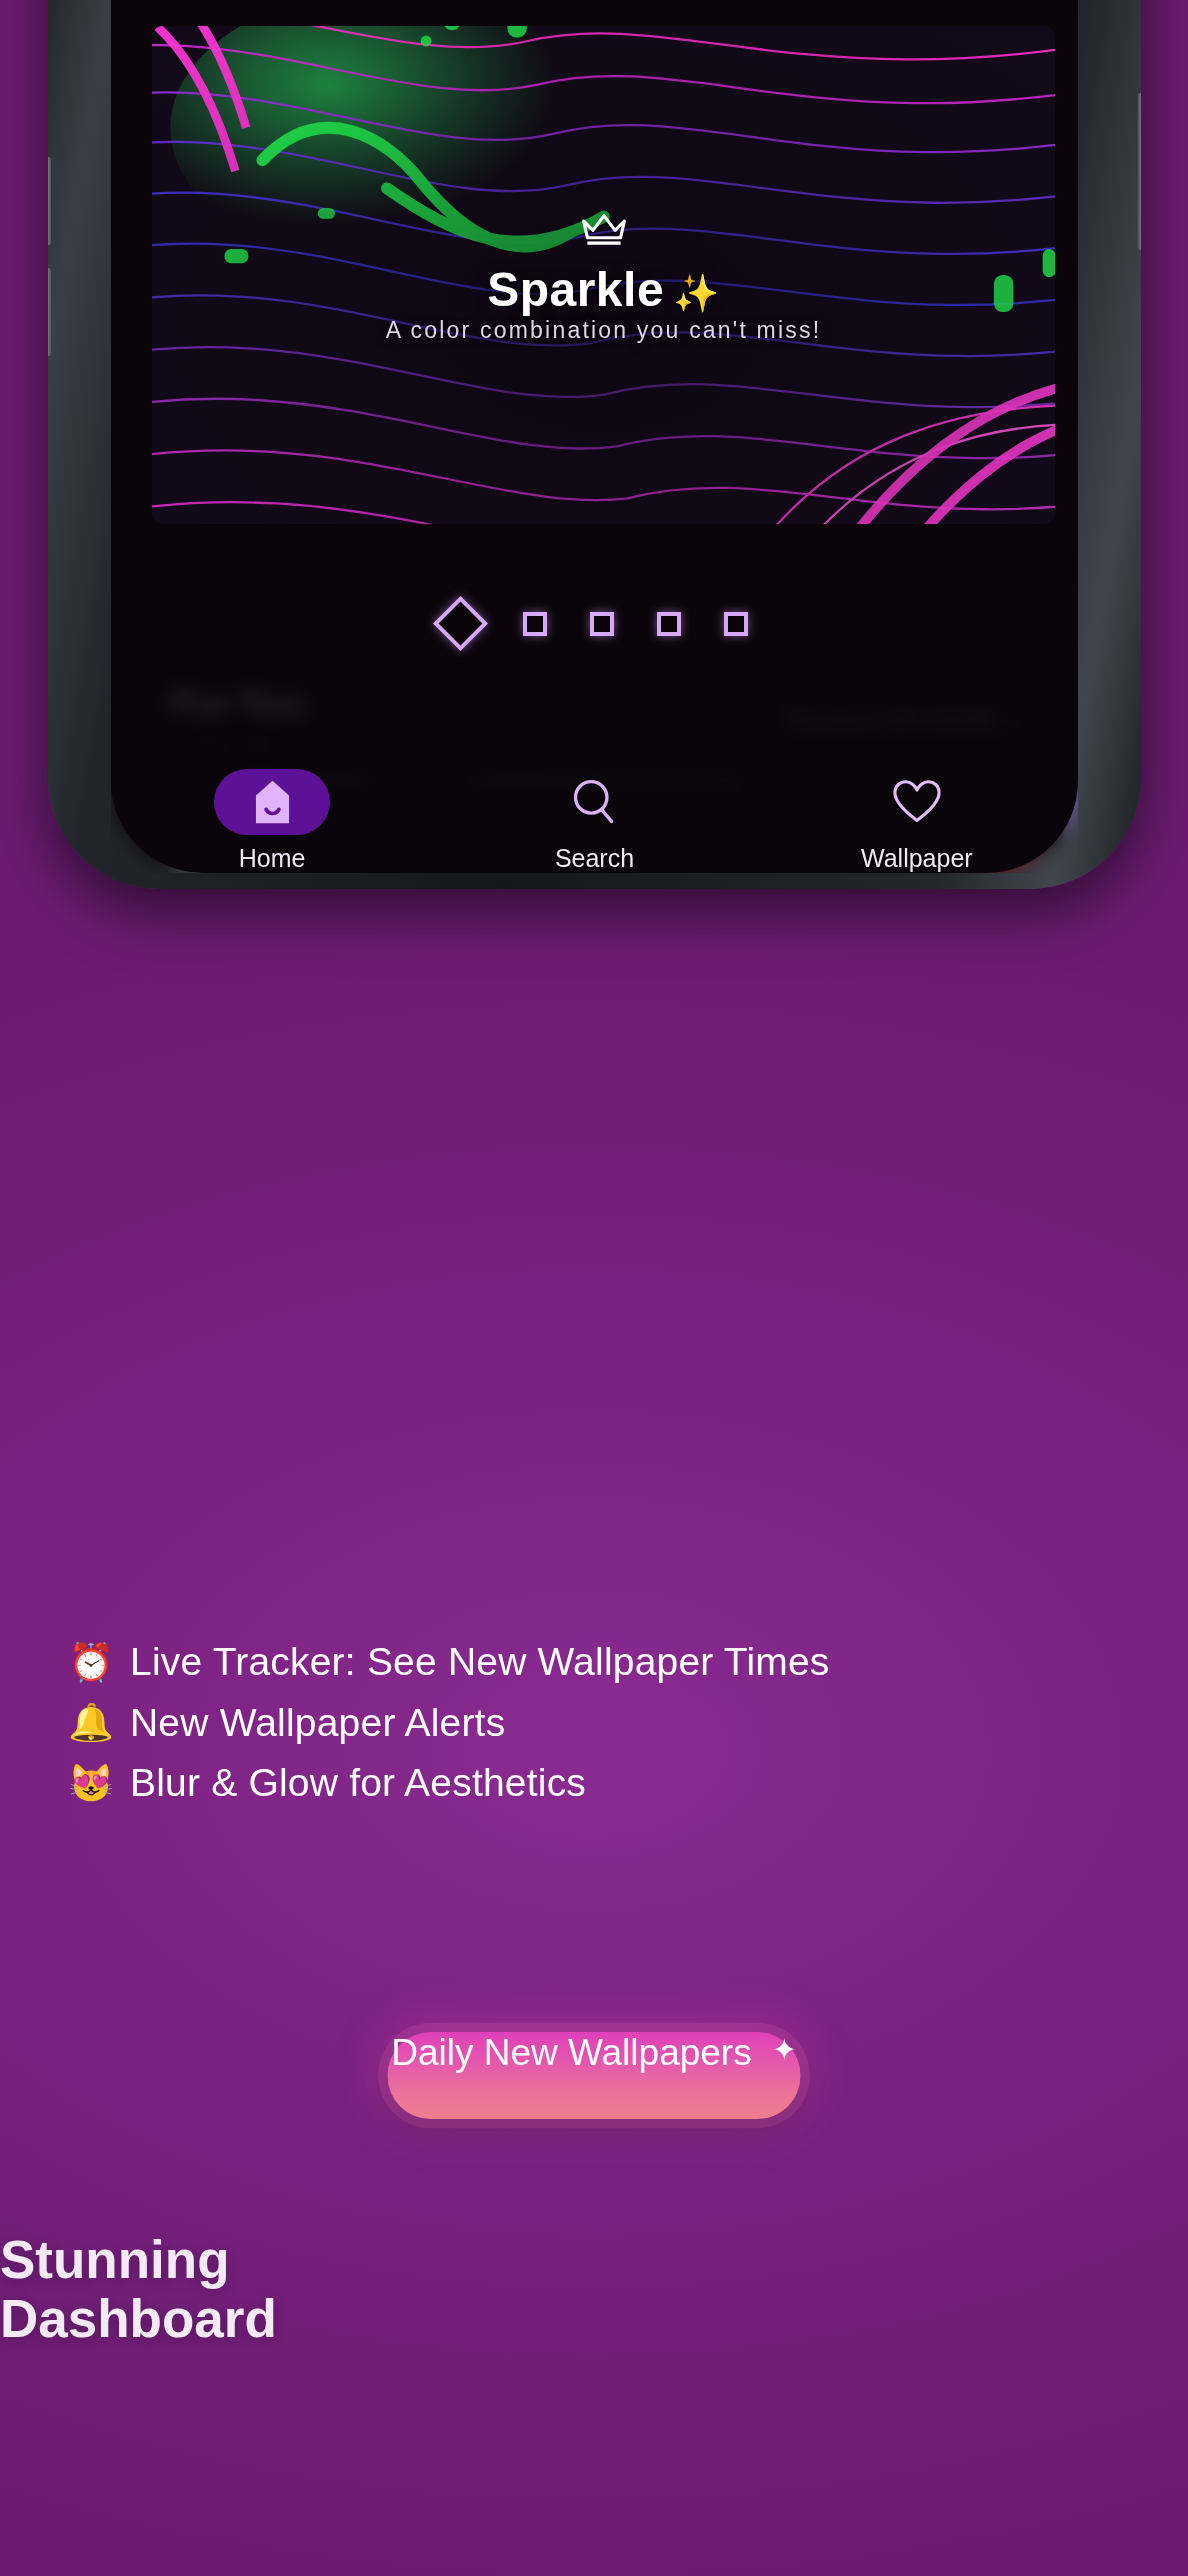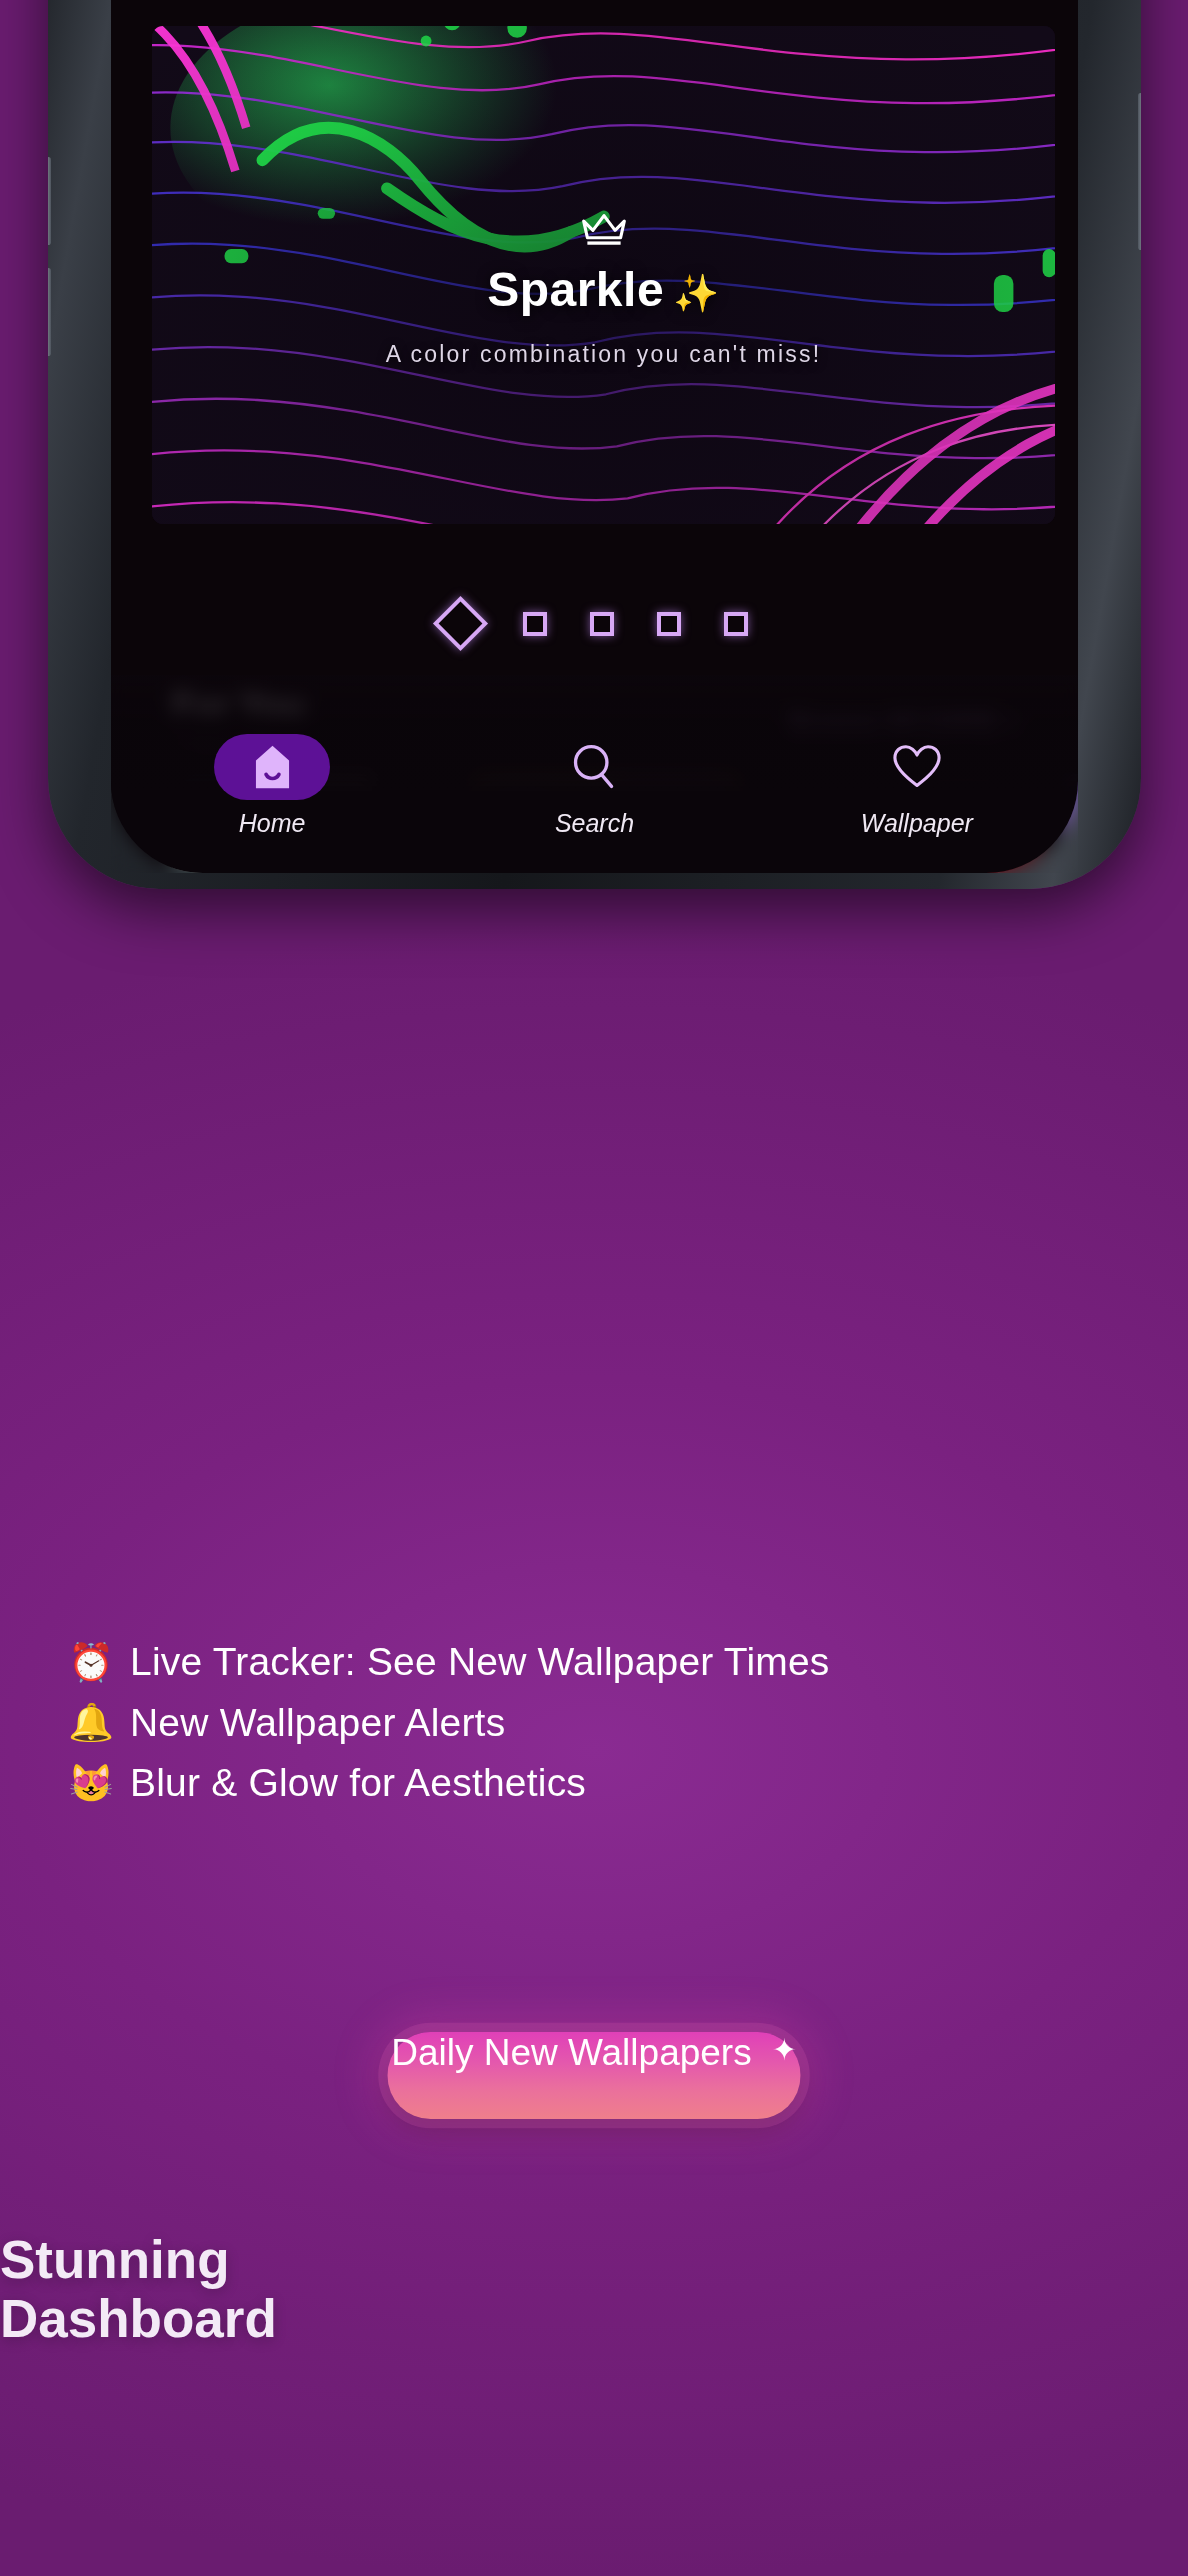--- a/index.html
+++ b/index.html
@@ -47,21 +47,21 @@
   #hero-text-block{
     position:absolute; left:0; right:0; top:184px; text-align:center;
   }
   #crown-icon{ display:block; margin:0 auto 14.7px auto; }
   #hero-title{
     font-size:48px; font-weight:bold; color:#ffffff; letter-spacing:0.5px;
     text-shadow:0 1.8px 13px rgba(0,0,0,.8);
   }
   #hero-title .spark{ font-size:37px; margin-left:9.2px; }
   #hero-subtitle{
-    margin-top:24px; font-size:23px; color:#ded6e6; letter-spacing:2.2px;
+    font-size:23px; color:#ded6e6; letter-spacing:2.2px;
     font-weight:300; text-shadow:0 1.8px 9.2px rgba(0,0,0,.9);
   }
 
   
   #page-indicators{
     position:absolute; left:0; right:0; top:751px;
     display:flex; justify-content:center; align-items:center; gap:43px;
   }
   .ind{ border:4.6px solid #d7a8f5; box-shadow:0 0 9.2px rgba(200,140,255,.55); }
   .ind.diamond{ width:39px; height:39px; transform:rotate(45deg); }
@@ -119,21 +119,21 @@
   
   #thumb-purple-landscape{ background:
       radial-gradient(ellipse 90% 30% at 60% 18%, #ff9ec4 0%, rgba(255,158,196,0) 60%),
       linear-gradient(180deg,#7b5cc9 0%,#9a6fd6 12%,#6b4fbe 30%,#3c3a93 55%,#2c3f8a 72%,#1f2f66 100%); }
 
   
   #bottom-nav{
     position:absolute; left:0; right:0; bottom:0; height:198px;
     background:linear-gradient(180deg, rgba(12,6,12,.72) 0%, rgba(10,5,10,.95) 26%, #0a050a 60%);
     backdrop-filter:blur(9.2px);
-    display:flex; align-items:center; padding-top:24px;font-style:italic;
+    display:flex; align-items:flex-end; padding-top:24px;
   }
   .nav-item{ flex:1; display:flex; flex-direction:column; align-items:center; gap:9.2px; }
   .nav-icon-wrap{ width:116px; height:66px; display:flex; align-items:center; justify-content:center; border-radius:33px; }
   .nav-item.active .nav-icon-wrap{ background:#5d1196; }
   .nav-label{ font-size:25px; color:#f0e9f4; }
 
   
   #feature-list{ position:absolute; left:68px; top:1640px; width:1060px; }
   .feature-row{ display:flex; align-items:center; gap:20px; margin-bottom:16.6px; }
   .feature-emoji{ font-size:37px; width:42px; text-align:center; }

